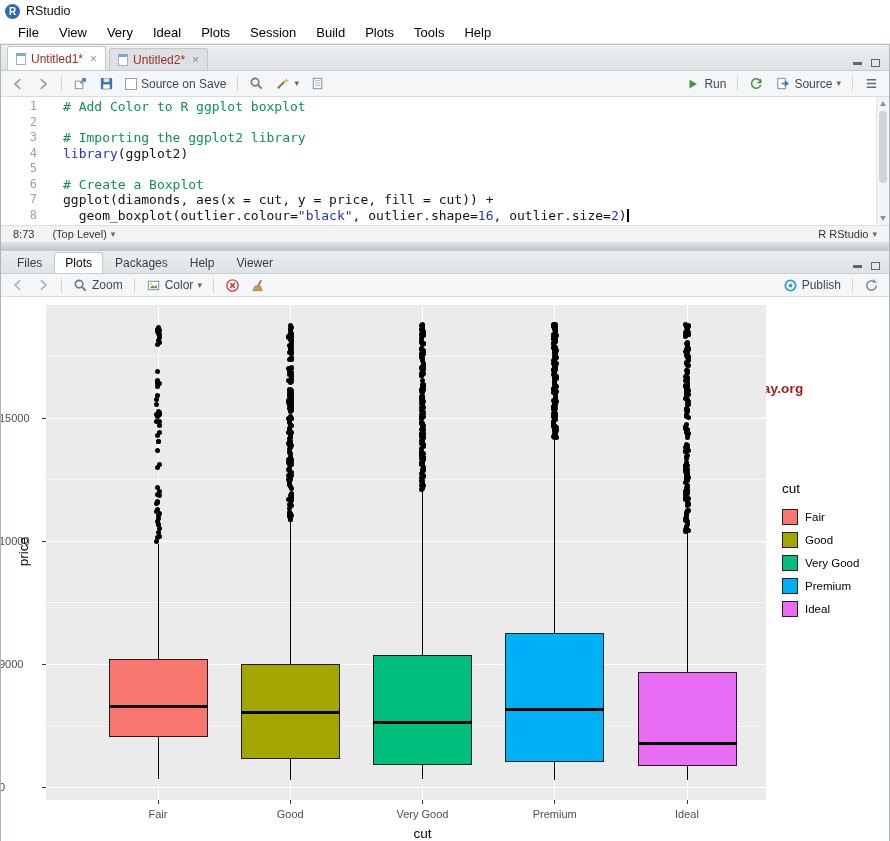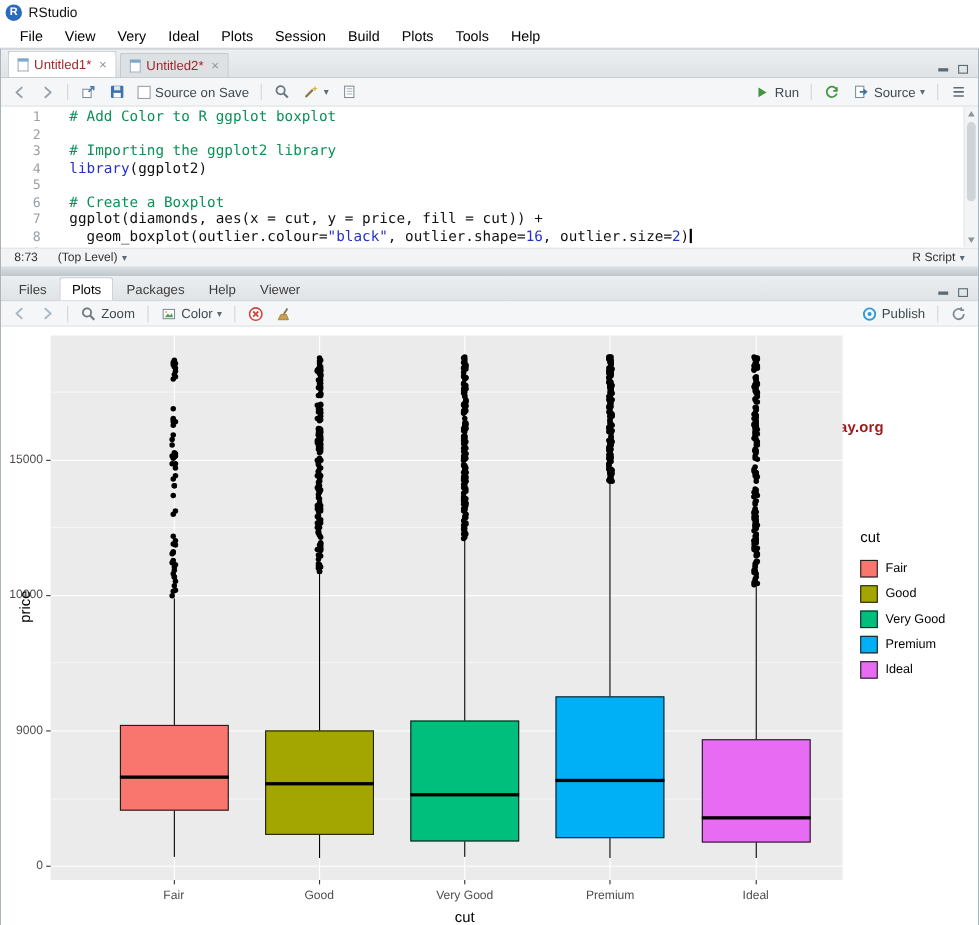--- a/index.html
+++ b/index.html
@@ -69,21 +69,21 @@
   .plot-area { position:relative; height:544px; background:#fff; overflow:hidden; }
   .plot-area > div { position:absolute; }
   .panel { }
   .grid { background:#fff; }
   .grid.minor { opacity:.5; }
   .whisker { width:1px; background:#000; }
   .bbox { border:1px solid #1f1f1f; width:99px; }
   .medline { height:3px; background:#000; width:99px; }
   .odot { width:5px; height:5px; border-radius:50%; background:#000; }
   .tickmark { background:#333; }
-  .ytick-label { font-size:11px; color:#4d4d4d; text-align:right; width:40px; }
+  .ytick-label { font-size:11px; color:#4d4d4d; text-align:left; width:40px; }
   .xtick-label { font-size:11px; color:#4d4d4d; text-align:center; }
   .axis-title { font-size:13.5px; color:#000; }
   .axis-title.rot { transform:rotate(-90deg); }
   .legend { width:105px; }
   .legend > div { position:static; }
   .legend-title { font-size:13.5px; margin-bottom:9px; color:#000; }
   .legend-entry { display:flex; align-items:center; height:23px; }
   .swatch { width:16px; height:16px; border:1px solid #222; margin-right:7px; flex:none; }
   .legend-label { font-size:11.5px; color:#000; }
   .watermark { font-weight:bold; font-size:13.5px; letter-spacing:.2px; }
@@ -240,21 +240,21 @@
       </div>
     </div>
 
     <div class="statusbar">
       <span>8:73</span>
       <span class="statusL">
         <span>(Top Level)</span>
         <span class="caret">▾</span>
       </span>
       <span class="statusR">
-        <span>R Script</span>
+        <span>R RStudio</span>
         <span class="caret">▾</span>
       </span>
     </div>
   </section>
 
   <div class="splitter"></div>
 
   <section>
     <div class="btabbar">
       <div class="tabs-wrap" id="bottom-tabs-list">

